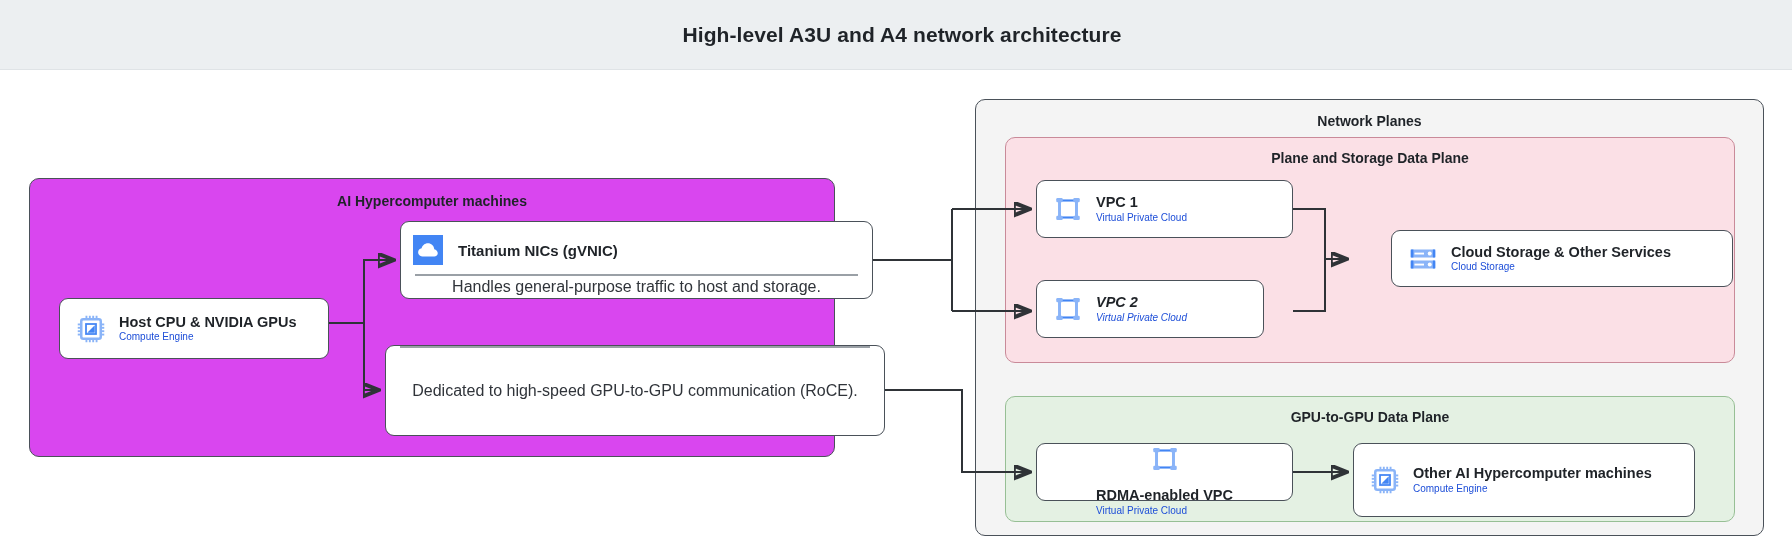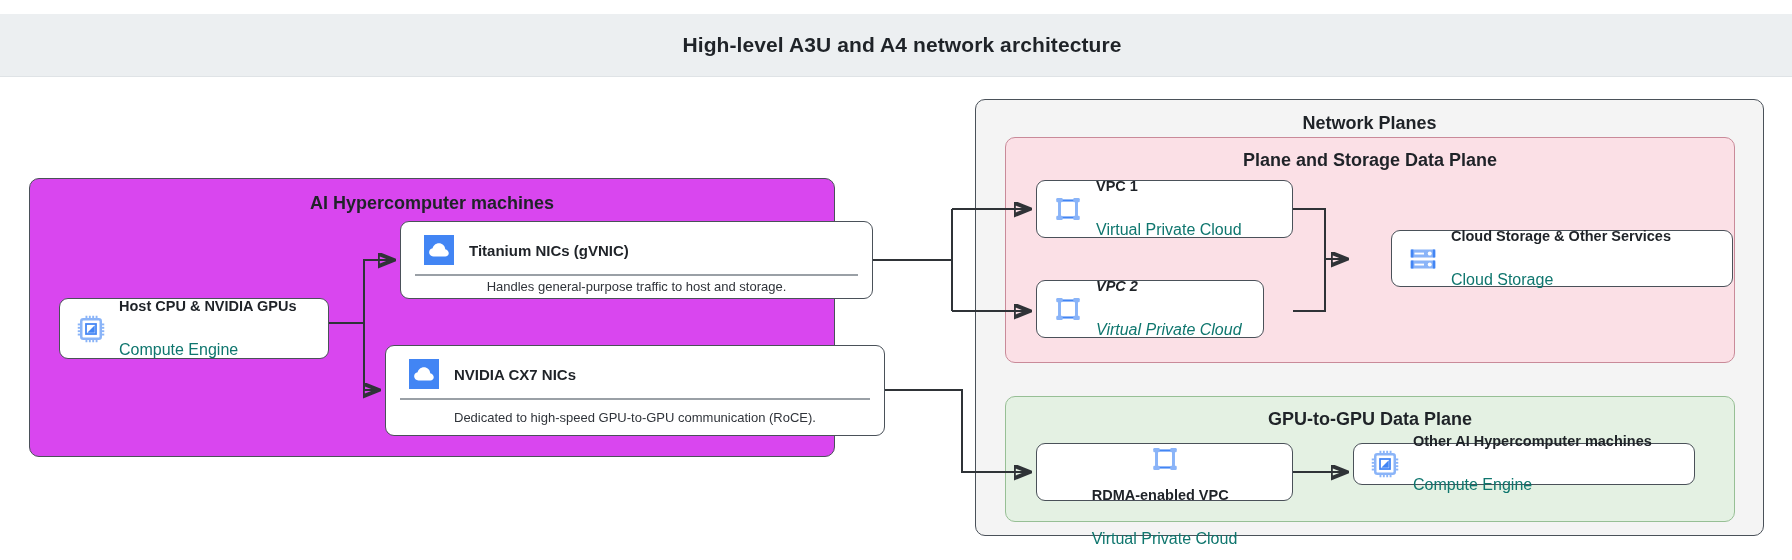--- a/index.html
+++ b/index.html
@@ -7,34 +7,34 @@
     width:1792px;height:560px;
     background:#ffffff;
     font-family:"Liberation Sans","DejaVu Sans",sans-serif;
     color:#202124;
     overflow:hidden;
   }
   #page{position:relative;width:1792px;height:560px;background:#fff;}
 
   
   .header{
-    position:absolute;left:0;top:14px;width:1792px;height:63px;
+    position:absolute;left:0;top:0;width:1792px;height:70px;
     background:#eceff1;
     border-bottom:1px solid #dfe3e6;
     display:flex;align-items:center;justify-content:center;
     box-sizing:border-box;
     padding-left:12px;
   }
   .header-title{font-size:21px;font-weight:bold;color:#1f2328;letter-spacing:.1px;}
 
   
   .group{position:absolute;box-sizing:border-box;border-radius:10px;}
   .group-title{
     position:absolute;left:0;right:0;text-align:center;
-    font-size:18px;font-weight:bold;color:#1f2328;
+    font-size:14px;font-weight:bold;color:#1f2328;
   }
 
   .grp-ai{
     left:29px;top:178px;width:806px;height:279px;
     background:#d946ef;border:1.5px solid #4a5159;
   }
   .grp-ai>.group-title{top:14px;}
 
   .grp-planes{
     left:975px;top:99px;width:789px;height:437px;
@@ -53,50 +53,50 @@
     background:#e4f1e3;border:1.5px solid #97bf95;
   }
   .grp-gpu>.group-title{top:12px;}
 
   
   .card{
     position:absolute;box-sizing:border-box;
     background:#ffffff;border:1.5px solid #4a5159;border-radius:9px;
     display:flex;align-items:center;gap:13px;padding:0 16px;
   }
-  .card .txt{display:flex;flex-direction:column;justify-content:space-between;line-height:1.22;gap:24px;}
+  .card .txt{display:flex;flex-direction:column;justify-content:space-between;line-height:1.22;}
   .card .t1{font-size:14.5px;font-weight:bold;color:#1f2328;white-space:nowrap;}
-  .card .t2{font-size:16px;font-weight:normal;color:#0f766e;white-space:nowrap;}
+  .card .t2{font-size:10px;font-weight:normal;color:#1d4ed8;white-space:nowrap;}
 
   .ic{flex:0 0 auto;width:30px;height:30px;display:block;}
 
   
   .nic{
     position:absolute;box-sizing:border-box;
     background:#ffffff;border:1.5px solid #4a5159;border-radius:9px;
     display:flex;flex-direction:column;
   }
-  .nic-head{display:flex;align-items:center;gap:15px;padding:13px 16px 9px 23px;}
+  .nic-head{display:flex;align-items:center;gap:15px;padding:13px 16px 9px 12px;}
   .nic-head .t1{font-size:15px;font-weight:bold;color:#1f2328;white-space:nowrap;}
   .nic-rule{height:1.6px;background:#9aa0a6;margin:0 14px;}
   .nic-cap{
     flex:1;display:flex;align-items:center;justify-content:center;
-    font-size:13px;color:#30343a;text-align:center;padding:0 12px;
+    font-size:16px;color:#30343a;text-align:center;padding:0 12px;
   }
 
   .nic-titanium{left:400px;top:221px;width:473px;height:78px;}
   .nic-cx7{left:385px;top:345px;width:500px;height:91px;}
 
   
   .n-host   {left:59px; top:298px; width:270px;height:61px;}
   .n-vpc1   {left:1036px;top:180px;width:257px;height:58px;}
   .n-vpc2   {left:1036px;top:280px;width:228px;height:58px;font-style:italic;}
   .n-storage{left:1391px;top:230px;width:342px;height:57px;}
   .n-rdma   {left:1036px;top:443px;width:257px;height:58px;flex-direction:column;}
-  .n-other  {left:1353px;top:443px;width:342px;height:42px;}
+  .n-other  {left:1353px;top:443px;width:342px;height:74px;}
 
   
   .wires{position:absolute;left:0;top:0;width:1792px;height:560px;pointer-events:none;}
   .wires path{fill:none;stroke:#2f3337;stroke-width:2;}
 </style>
 </head>
 <body>
 
 <div id="page">
 
@@ -180,27 +180,20 @@
         <rect x="0" y="0" width="24" height="24" fill="#4285f4"></rect>
         <path d="M7.6 17.1 C5.6 17.1 4.1 15.6 4.1 13.8 C4.1 12.2 5.3 10.8 6.9 10.6 C7.4 8.3 9.5 6.6 11.9 6.6 C14.6 6.6 16.8 8.7 17 11.3 C18.6 11.6 19.8 13 19.8 14.6 C19.8 16 18.6 17.1 17.1 17.1 Z" fill="#ffffff"></path>
       </svg>
       <span class="t1">Titanium NICs (gVNIC)</span>
     </div>
     <div class="nic-rule"></div>
     <div class="nic-cap">Handles general-purpose traffic to host and storage.</div>
   </div>
 
   <div class="nic nic-cx7">
-    <div class="nic-head">
-      <svg class="ic" viewBox="0 0 24 24">
-        <rect x="0" y="0" width="24" height="24" fill="#4285f4"></rect>
-        <path d="M7.6 17.1 C5.6 17.1 4.1 15.6 4.1 13.8 C4.1 12.2 5.3 10.8 6.9 10.6 C7.4 8.3 9.5 6.6 11.9 6.6 C14.6 6.6 16.8 8.7 17 11.3 C18.6 11.6 19.8 13 19.8 14.6 C19.8 16 18.6 17.1 17.1 17.1 Z" fill="#ffffff"></path>
-      </svg>
-      <span class="t1">NVIDIA CX7 NICs</span>
-    </div>
     <div class="nic-rule"></div>
     <div class="nic-cap">Dedicated to high-speed GPU-to-GPU communication (RoCE).</div>
   </div>
 
   <div class="card n-vpc1">
     <svg class="ic" viewBox="0 0 24 24">
       <rect x="5.2" y="5.2" width="13.6" height="13.6" fill="none" stroke="#4285f4" stroke-width="1.7"></rect>
       <g fill="#8ab4f8">
         <rect x="2.6" y="3.2" width="5.2" height="3.4" rx="1"></rect>
         <rect x="16.2" y="3.2" width="5.2" height="3.4" rx="1"></rect>

